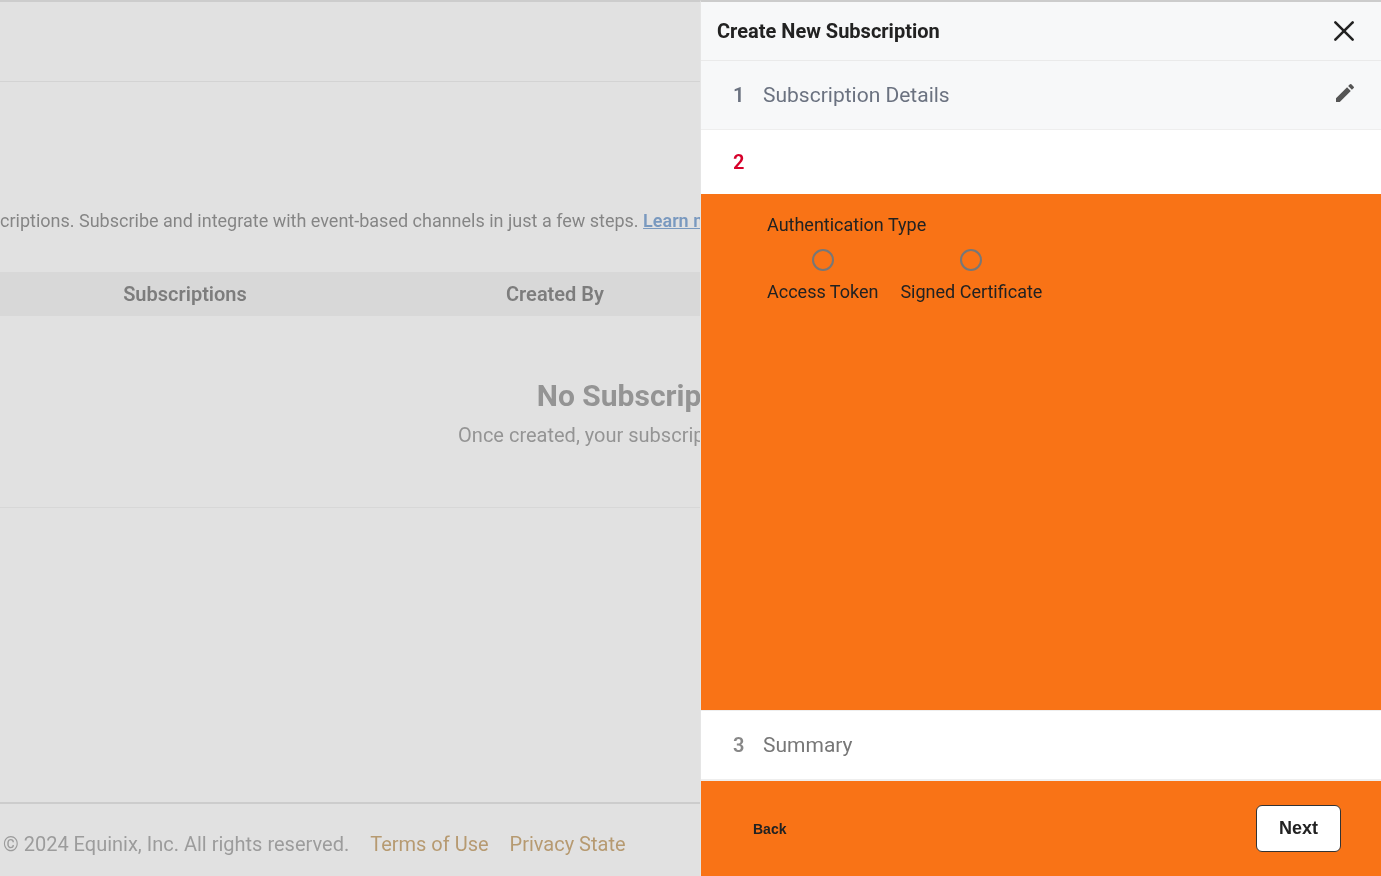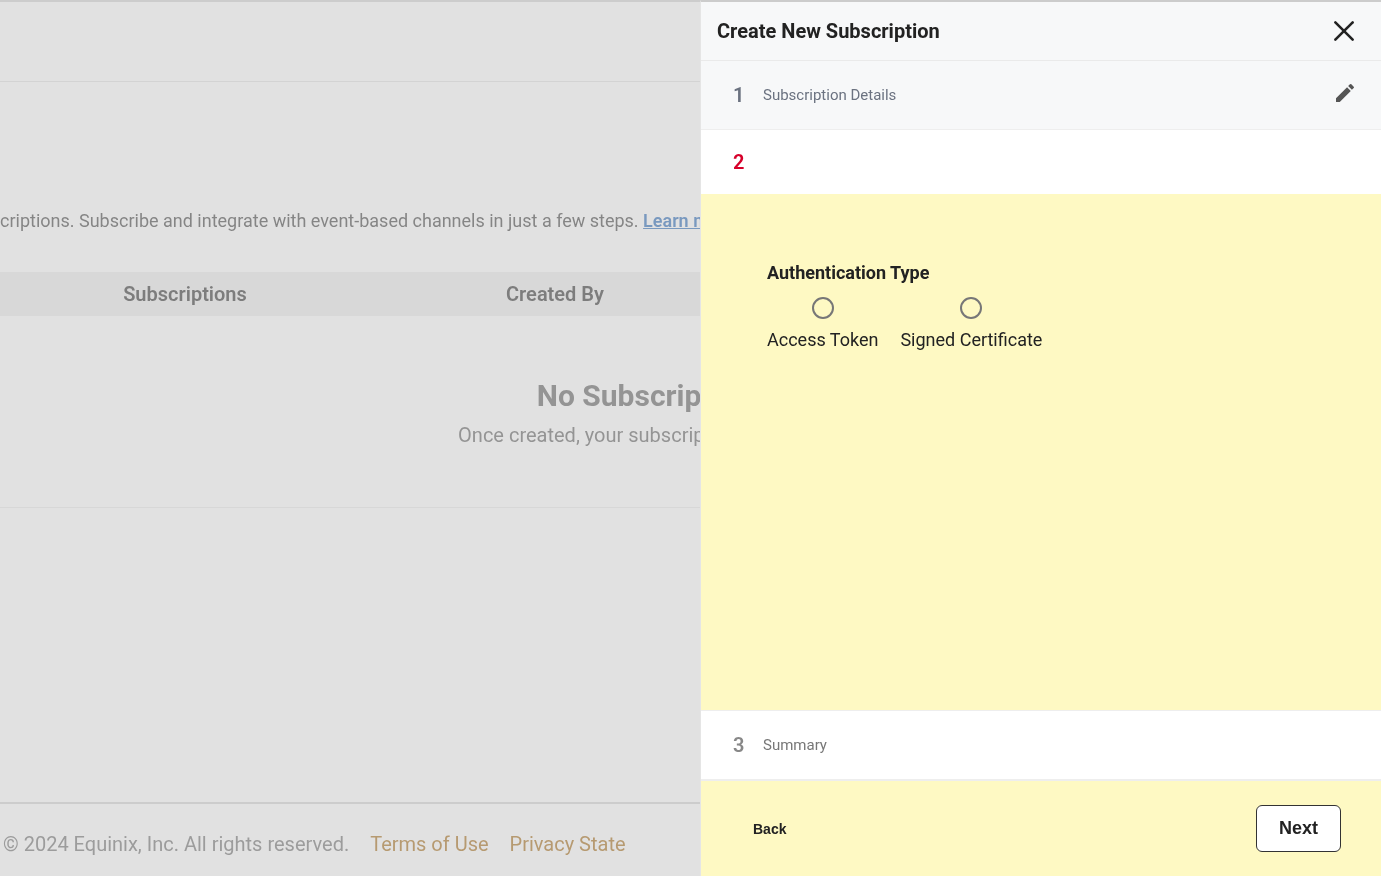--- a/index.html
+++ b/index.html
@@ -121,21 +121,21 @@
       color: #a16207;
       margin-left: 16px;
     }
 
     .side-panel {
       position: absolute;
       top: 0;
       right: 0;
       width: 681px;
       height: 876px;
-      background: #fef9c3;
+      background: #f97316;
       border-left: 1px solid #e5e5e5;
       display: flex;
       flex-direction: column;
       z-index: 5;
       border-top: 2px solid #ccc;
     }
     .panel-header {
       display: flex;
       justify-content: space-between;
       align-items: center;
@@ -175,45 +175,44 @@
     .step-row.active .step-number {
       color: #d6002a;
     }
     .step-row.collapsed .step-number {
       color: #6b7280;
     }
     .step-row.future .step-number {
       color: #888;
     }
     .step-label {
-      font-size: 15px;
+      font-size: 21px;
       font-weight: 400;
       flex: 1;
     }
     .step-row.active .step-label {
       font-weight: 700;
       color: #222;
     }
     .step-row.collapsed .step-label {
       color: #6b7280;
     }
     .edit-icon {
       cursor: pointer;
       color: #555;
     }
     .step-content {
       padding: 20px 24px 20px 66px;
       flex: 1;
     }
     .auth-type-label {
       font-size: 18px;
-      font-weight: 700;
+      font-weight: 400;
       color: #222;
       margin-bottom: 14px;
-      margin-top: 48px;
     }
     .radio-group {
       display: flex;
       gap: 22px;
       align-items: center;
     }
     .radio-option {
       display: flex;
       align-items: center;
       gap: 10px;

